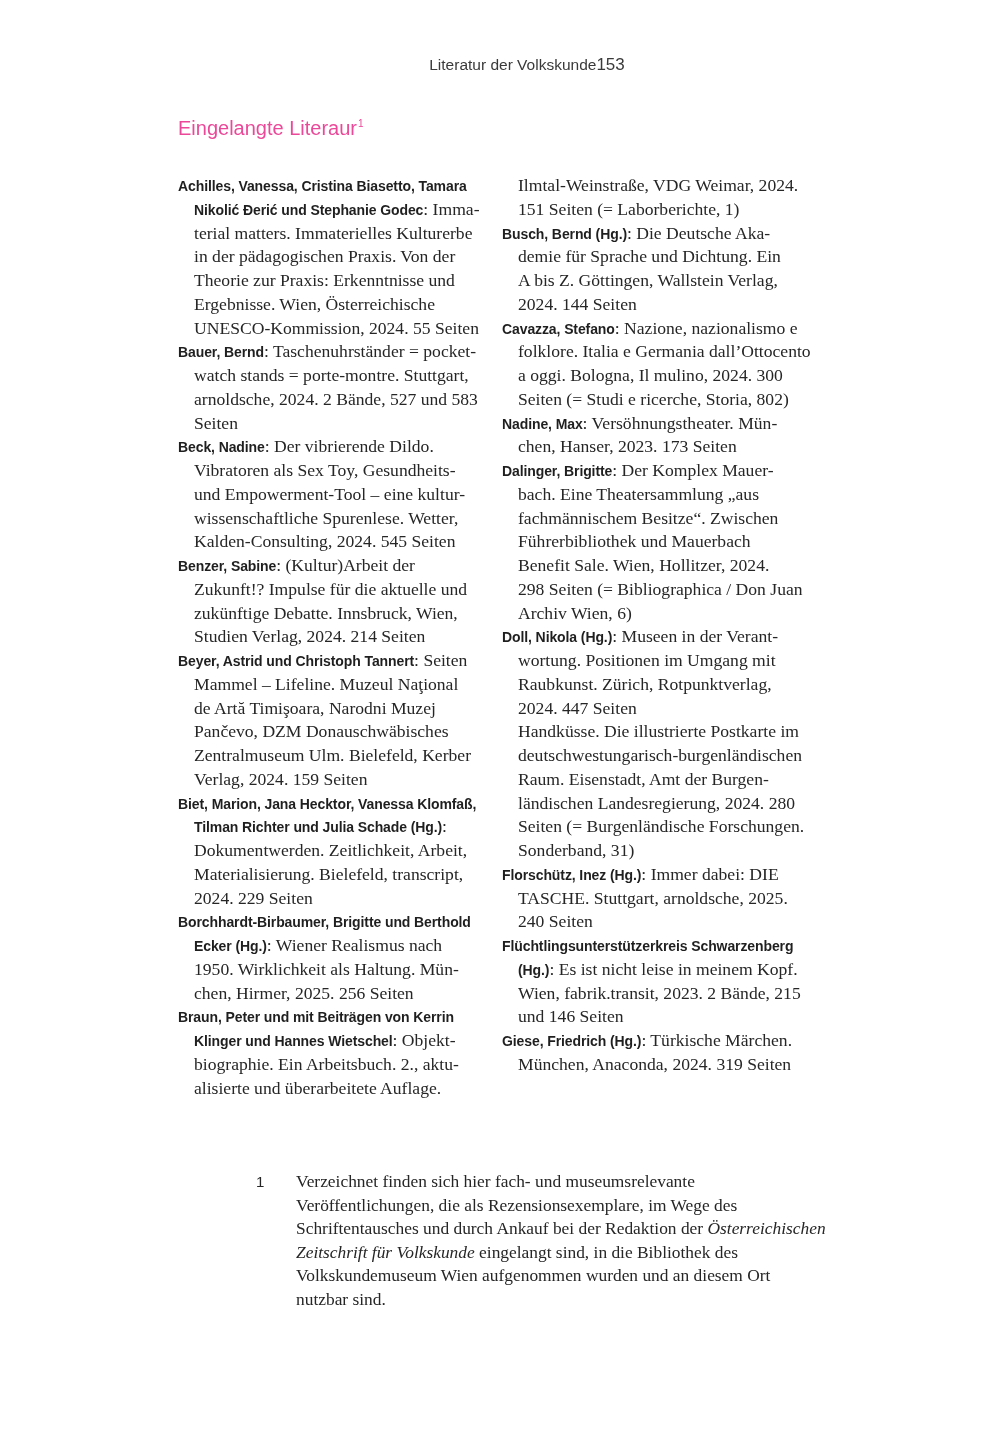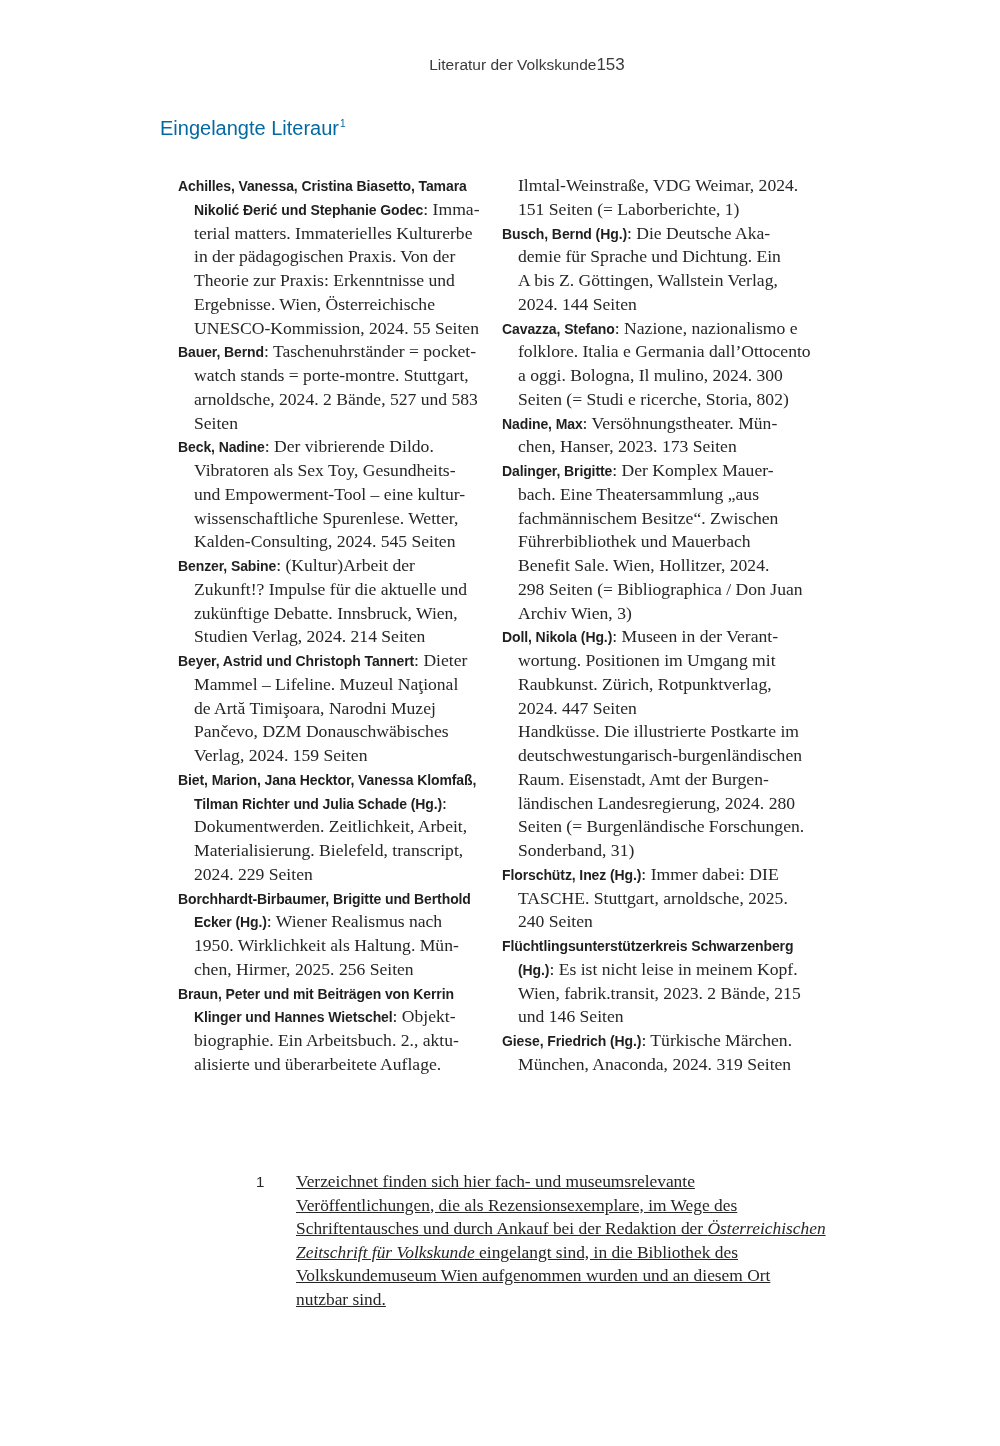--- a/index.html
+++ b/index.html
@@ -4,22 +4,22 @@
   <style>
     html, body { margin: 0; padding: 0; background: #ffffff; }
     body { width: 1000px; height: 1446px; position: relative; overflow: hidden; color: #2a2a2a; }
     .running-head {
       position: absolute; top: 55px; left: 178px; width: 684px;
       font-family: "Liberation Sans", sans-serif; font-size: 15.5px; color: #3a3a3a;
       display: flex; justify-content: center; align-items: baseline; margin-left: 7px;
     }
     .page-num { font-size: 17px; }
     .section-title {
-      position: absolute; top: 117px; left: 160px;
-      font-family: "Liberation Sans", sans-serif; font-size: 20px; color: #0369a1; font-weight: 500;
+      position: absolute; top: 117px; left: 178px;
+      font-family: "Liberation Sans", sans-serif; font-size: 20px; color: #ec4899; font-weight: 500;
     }
     .section-title sup { font-size: 10px; vertical-align: 8px; margin-left: 1px; }
     .col { position: absolute; top: 174px; width: 335px; }
     .col-left { left: 178px; }
     .col-right { left: 502px; }
     .entry { margin: 0; }
     .line {
       display: block; white-space: nowrap;
       height: 23.75px; line-height: 23.75px;
       font-family: "Liberation Serif", serif; font-size: 17.6px; color: #262626;
@@ -31,21 +31,21 @@
       letter-spacing: -0.1px;
     }
     .footnote {
       position: absolute; top: 1170px; left: 256px; width: 620px;
       font-family: "Liberation Serif", serif; font-size: 17.4px; color: #262626;
     }
     .fn-mark {
       position: absolute; left: 0; top: 0;
       font-family: "Liberation Sans", sans-serif; font-size: 15px; line-height: 23.5px;
     }
-    .fn-body { margin-left: 40px; text-decoration: underline; }
+    .fn-body { margin-left: 40px; }
     .fn-line { display: block; white-space: nowrap; height: 23.5px; line-height: 23.5px; }
     .fn-line i { font-style: italic; }
   </style>
 </head>
 <body>
 
 <div class="running-head">
   <span>Literatur der Volkskunde</span>
   <span class="page-num">153</span>
 </div>
@@ -77,24 +77,25 @@
       <span class="line"><span>wissenschaftliche Spurenlese. Wetter,</span></span>
       <span class="line"><span>Kalden-Consulting, 2024. 545 Seiten</span></span>
     </div>
     <div class="entry">
       <span class="line first"><span class="author">Benzer, Sabine</span><span>: (Kultur)Arbeit der</span></span>
       <span class="line"><span>Zukunft!? Impulse für die aktuelle und</span></span>
       <span class="line"><span>zukünftige Debatte. Innsbruck, Wien,</span></span>
       <span class="line"><span>Studien Verlag, 2024. 214 Seiten</span></span>
     </div>
     <div class="entry">
-      <span class="line first"><span class="author">Beyer, Astrid und Christoph Tannert</span><span>: Dieter</span></span>
+      <span class="line first"><span class="author">Beyer, Astrid und Christoph Tannert</span><span>: Seiten</span></span>
       <span class="line"><span>Mammel – Lifeline. Muzeul Naţional</span></span>
       <span class="line"><span>de Artă Timişoara, Narodni Muzej</span></span>
       <span class="line"><span>Pančevo, DZM Donauschwäbisches</span></span>
+      <span class="line"><span>Zentralmuseum Ulm. Bielefeld, Kerber</span></span>
       <span class="line"><span>Verlag, 2024. 159 Seiten</span></span>
     </div>
     <div class="entry">
       <span class="line first"><span class="author">Biet, Marion, Jana Hecktor, Vanessa Klomfaß,</span></span>
       <span class="line"><span class="author">Tilman Richter und Julia Schade (Hg.)</span><span>:</span></span>
       <span class="line"><span>Dokumentwerden. Zeitlichkeit, Arbeit,</span></span>
       <span class="line"><span>Materialisierung. Bielefeld, transcript,</span></span>
       <span class="line"><span>2024. 229 Seiten</span></span>
     </div>
     <div class="entry">
@@ -131,21 +132,21 @@
       <span class="line first"><span class="author">Nadine, Max</span><span>: Versöhnungstheater. Mün-</span></span>
       <span class="line"><span>chen, Hanser, 2023. 173 Seiten</span></span>
     </div>
     <div class="entry">
       <span class="line first"><span class="author">Dalinger, Brigitte</span><span>: Der Komplex Mauer-</span></span>
       <span class="line"><span>bach. Eine Theatersammlung „aus</span></span>
       <span class="line"><span>fachmännischem Besitze“. Zwischen</span></span>
       <span class="line"><span>Führerbibliothek und Mauerbach</span></span>
       <span class="line"><span>Benefit Sale. Wien, Hollitzer, 2024.</span></span>
       <span class="line"><span>298 Seiten (= Bibliographica / Don Juan</span></span>
-      <span class="line"><span>Archiv Wien, 3)</span></span>
+      <span class="line"><span>Archiv Wien, 6)</span></span>
     </div>
     <div class="entry">
       <span class="line first"><span class="author">Doll, Nikola (Hg.)</span><span>: Museen in der Verant-</span></span>
       <span class="line"><span>wortung. Positionen im Umgang mit</span></span>
       <span class="line"><span>Raubkunst. Zürich, Rotpunktverlag,</span></span>
       <span class="line"><span>2024. 447 Seiten</span></span>
     </div>
     <div class="entry">
       <span class="line"><span>Handküsse. Die illustrierte Postkarte im</span></span>
       <span class="line"><span>deutschwestungarisch-burgenländischen</span></span>

